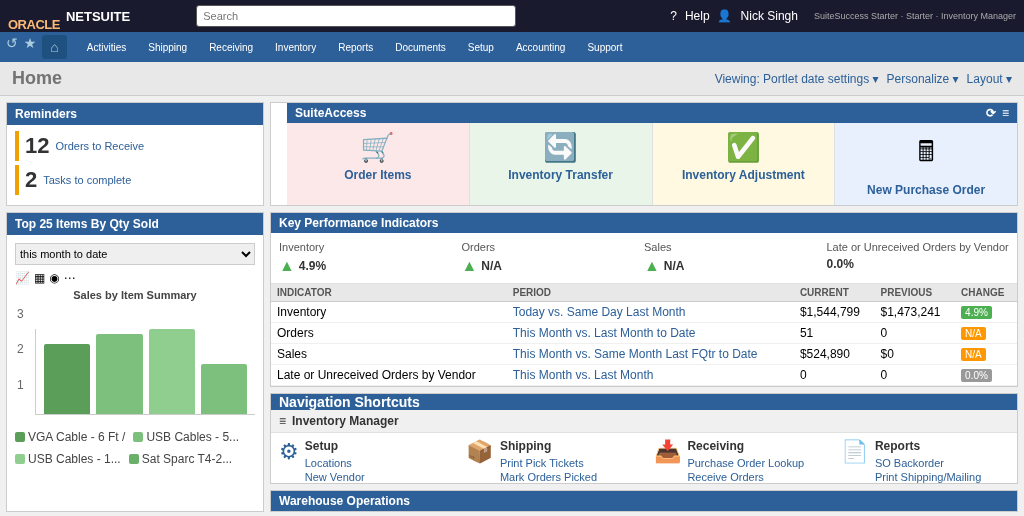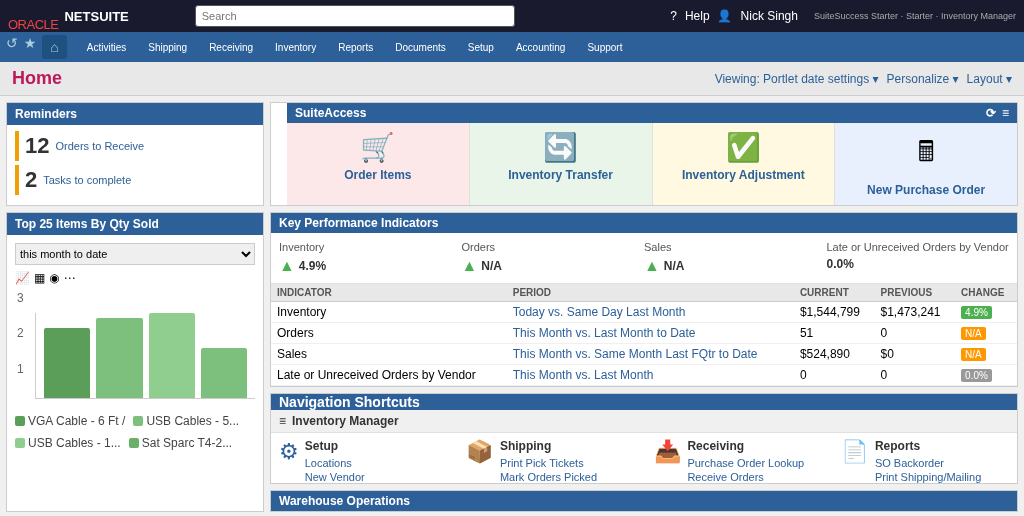--- a/index.html
+++ b/index.html
@@ -1,35 +1,35 @@
 <!DOCTYPE html>
 <html><head>
   <meta charset="utf-8">
   <style>
     * { box-sizing: border-box; margin: 0; padding: 0; font-family: Arial, sans-serif; font-size: 12px; }
     body { background: #f0f0f0; width: 1024px; height: 516px; overflow: hidden; }
 
     
     .top-bar { background: #1a1a2e; height: 32px; display: flex; align-items: center; padding: 0 8px; gap: 6px; }
-    .oracle-logo { color: #ef4444; font-weight: normal; font-size: 13px; letter-spacing: -0.5px; margin-top: 17px; }
+    .oracle-logo { color: #fdba74; font-weight: bold; font-size: 13px; letter-spacing: -0.5px; margin-top: 17px; }
     .netsuite-logo { color: white; font-weight: bold; font-size: 13px; }
     .top-bar-search { flex: 1; max-width: 320px; margin-left: 60px; }
     .top-bar-search input { width: 100%; height: 22px; border: 1px solid #555; border-radius: 3px; padding: 0 6px; background: white; font-size: 11px; }
     .top-bar-icons { margin-left: auto; display: flex; align-items: center; gap: 8px; color: white; font-size: 11px; }
     .top-bar-icons span { cursor: pointer; }
 
     
     .menu-bar { background: #2d6099; height: 30px; display: flex; align-items: center; padding: 0 6px; gap: 2px; }
     .menu-bar-item { color: #ffffff; padding: 4px 10px; font-size: 10px; cursor: pointer; border-radius: 3px; white-space: nowrap; }
     .menu-bar-icons { display: flex; gap: 6px; margin-right: 8px; }
     .menu-bar-icons span { color: #acd; font-size: 14px; cursor: pointer; }
 
     
     .page-header { background: #e8e8e8; padding: 6px 12px; border-bottom: 1px solid #ccc; display: flex; align-items: center; justify-content: space-between; }
-    .page-title { font-size: 18px; font-weight: bold; color: #be185d; }
+    .page-title { font-size: 18px; font-weight: bold; color: #737373; }
     .page-header-right { display: flex; gap: 8px; font-size: 11px; color: #2d6099; }
     .page-header-right span { cursor: pointer; }
 
     
     .main-content { display: flex; gap: 0; height: calc(516px - 32px - 30px - 32px); }
 
     
     .left-panel { width: 270px; min-width: 270px; padding: 6px; display: flex; flex-direction: column; gap: 6px; overflow: hidden; }
 
     .reminders-box { background: white; border: 1px solid #ccc; }
@@ -167,20 +167,21 @@
       <div class="chart-body">
         <select class="chart-dropdown">
           <option>this month to date</option>
         </select>
         <div class="chart-icons">
           <span>📈</span>
           <span>▦</span>
           <span>◉</span>
           <span>⋯</span>
         </div>
+        <div class="chart-title">Sales by Item Summary</div>
         <div style="position:relative;height:110px;display:flex;align-items:flex-end;padding:0 0 0 20px;">
           <div style="position:absolute;left:0;top:0;height:100%;display:flex;flex-direction:column;justify-content:space-between;font-size:9px;color:#666;padding:2px 2px;">
             <span>3</span>
             <span>2</span>
             <span>1</span>
             <span></span>
           </div>
           <div style="display:flex;align-items:flex-end;gap:6px;flex:1;border-left:1px solid #ccc;border-bottom:1px solid #ccc;padding:0 8px;">
             <div class="bar" style="height:70px;background:#5a9e5a;width:30px;"></div>
             <div class="bar" style="height:80px;background:#7dbf7d;width:30px;"></div>

